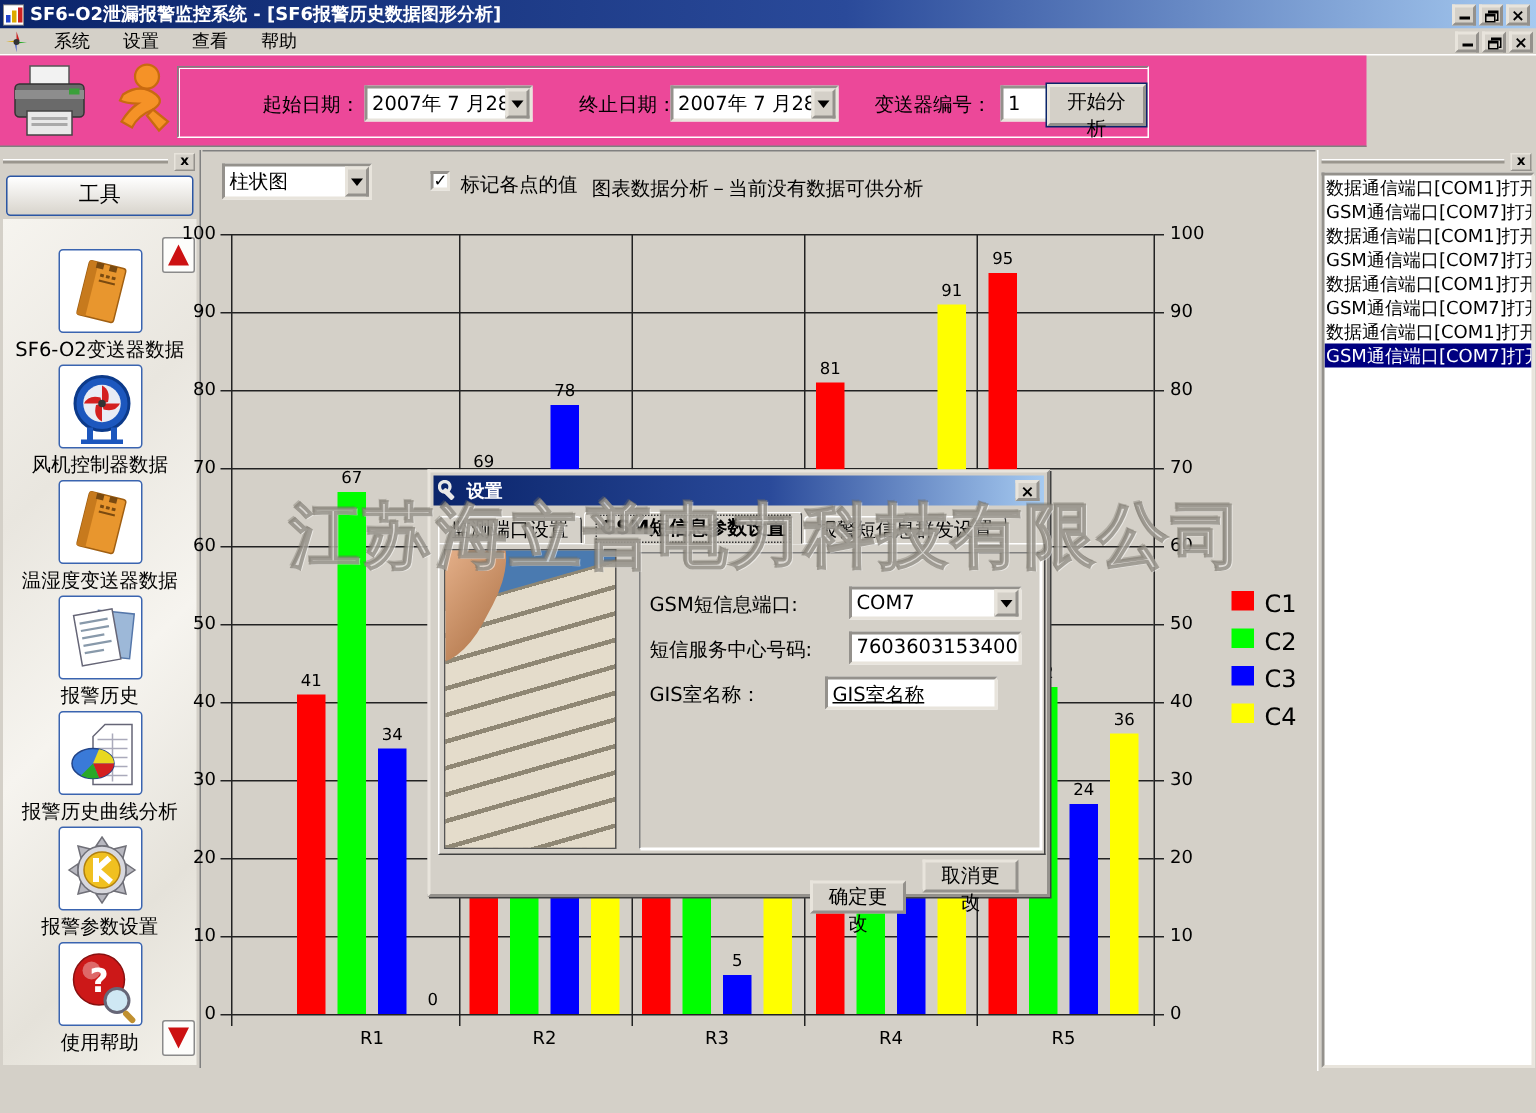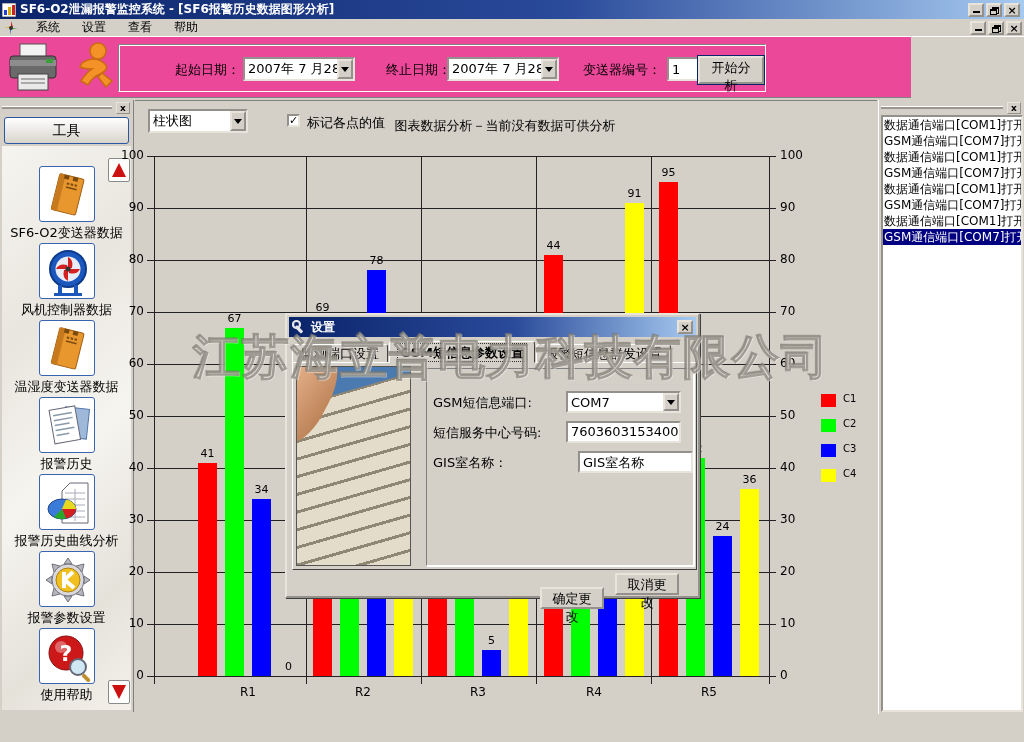--- a/index.html
+++ b/index.html
@@ -54,21 +54,21 @@
   .log-item.sel{background:#000080;color:#fff;}
 
   
   .center-panel{position:absolute;left:135px;top:100px;width:742px;height:614px;background:#d4d0c8;border-top:1px solid #808080;}
   .gridline{position:absolute;background:#222;}
   .axis-num{position:absolute;font-size:12px;}
   .bar{position:absolute;}
   .bar-label{position:absolute;font-size:11px;text-align:center;}
   .xcat{position:absolute;font-size:12px;text-align:center;}
   .legend-swatch{position:absolute;width:15px;height:13px;}
-  .legend-label{position:absolute;font-size:10px;}
+  .legend-label{position:absolute;font-size:16px;}
   .checkbox{position:absolute;width:13px;height:13px;background:#fff;border:2px inset #e8e4dc;font-size:11px;line-height:9px;font-weight:bold;text-align:center;}
 
   .watermark{position:absolute;left:193px;top:326px;z-index:60;pointer-events:none;white-space:nowrap;
     font-family:"DejaVu Serif","Liberation Serif",serif;font-size:47px;font-weight:bold;letter-spacing:2px;
     color:rgba(222,218,210,0.38);-webkit-text-stroke:1px rgba(125,120,110,0.65);
     text-shadow:1px 1px 0 rgba(255,255,255,0.55), -1px -1px 0 rgba(110,105,95,0.35);}
 
   
   .dialog{position:absolute;left:285px;top:313px;width:415px;height:285px;z-index:50;background:#d4d0c8;
     border:2px outset #e8e4dc;box-shadow:1px 1px 0 #404040;}
@@ -399,21 +399,21 @@
         <div class="gridline" style="left: 286px; top: 55px; width: 1px; height: 528px;"></div>
         <div class="gridline" style="left: 401px; top: 55px; width: 1px; height: 528px;"></div>
         <div class="gridline" style="left: 516px; top: 55px; width: 1px; height: 528px;"></div>
         <div class="bar" style="left: 63px; top: 362px; width: 19px; height: 213px; background: rgb(255, 0, 0);"></div>
         <div class="bar-label" style="left: 54.5px; top: 346px; width: 36px;">41</div>
         <div class="bar" style="left: 178px; top: 216px; width: 19px; height: 359px; background: rgb(255, 0, 0);"></div>
         <div class="bar-label" style="left: 169.5px; top: 200px; width: 36px;">69</div>
         <div class="bar" style="left: 293px; top: 289px; width: 19px; height: 286px; background: rgb(255, 0, 0);"></div>
         <div class="bar-label" style="left: 284.5px; top: 273px; width: 36px;">55</div>
         <div class="bar" style="left: 409px; top: 154px; width: 19px; height: 421px; background: rgb(255, 0, 0);"></div>
-        <div class="bar-label" style="left: 400.5px; top: 138px; width: 36px;">44</div>
+        <div class="bar-label" style="left: 400.5px; top: 138px; width: 36px;">81</div>
         <div class="bar" style="left: 524px; top: 81px; width: 19px; height: 494px; background: rgb(255, 0, 0);"></div>
         <div class="bar-label" style="left: 515.5px; top: 65px; width: 36px;">95</div>
         <div class="bar" style="left: 90px; top: 227px; width: 19px; height: 348px; background: rgb(0, 255, 0);"></div>
         <div class="bar-label" style="left: 81.5px; top: 211px; width: 36px;">67</div>
         <div class="bar" style="left: 205px; top: 237px; width: 19px; height: 338px; background: rgb(0, 255, 0);"></div>
         <div class="bar-label" style="left: 196.5px; top: 221px; width: 36px;">65</div>
         <div class="bar" style="left: 320px; top: 315px; width: 19px; height: 260px; background: rgb(0, 255, 0);"></div>
         <div class="bar-label" style="left: 311.5px; top: 299px; width: 36px;">50</div>
         <div class="bar" style="left: 436px; top: 232px; width: 19px; height: 343px; background: rgb(0, 255, 0);"></div>
         <div class="bar-label" style="left: 427.5px; top: 216px; width: 36px;">66</div>
@@ -499,21 +499,21 @@
           <div class="fld-label" style="left: 140px; top: 31px;">GSM短信息端口:</div>
           <div class="combo" style="left: 273px; top: 28px; width: 115px; height: 22px;">
             <span class="ctext">COM7</span>
             <span class="cbtn">
               <span class="tri-down"></span>
             </span>
           </div>
           <div class="fld-label" style="left: 140px; top: 61px;">短信服务中心号码:</div>
           <div class="fld-input" style="left: 273px; top: 58px; width: 115px; height: 22px;">7603603153400</div>
           <div class="fld-label" style="left: 140px; top: 91px;">GIS室名称：</div>
-          <div class="fld-input" style="left: 285px; top: 88px; width: 115px; height: 22px;">GIS室名称</div>
+          <div class="fld-input" style="left: 257px; top: 88px; width: 115px; height: 22px; text-decoration: underline;">GIS室名称</div>
         </div>
     </div>
     <button class="btn dlg-btn" style="left:253px;top:272px">确定更改</button>
     <button class="btn dlg-btn" style="left:328px;top:258px">取消更改</button>
   </div>
 
   <div class="watermark">江苏海立普电力科技有限公司</div>
 
 
 </div>

